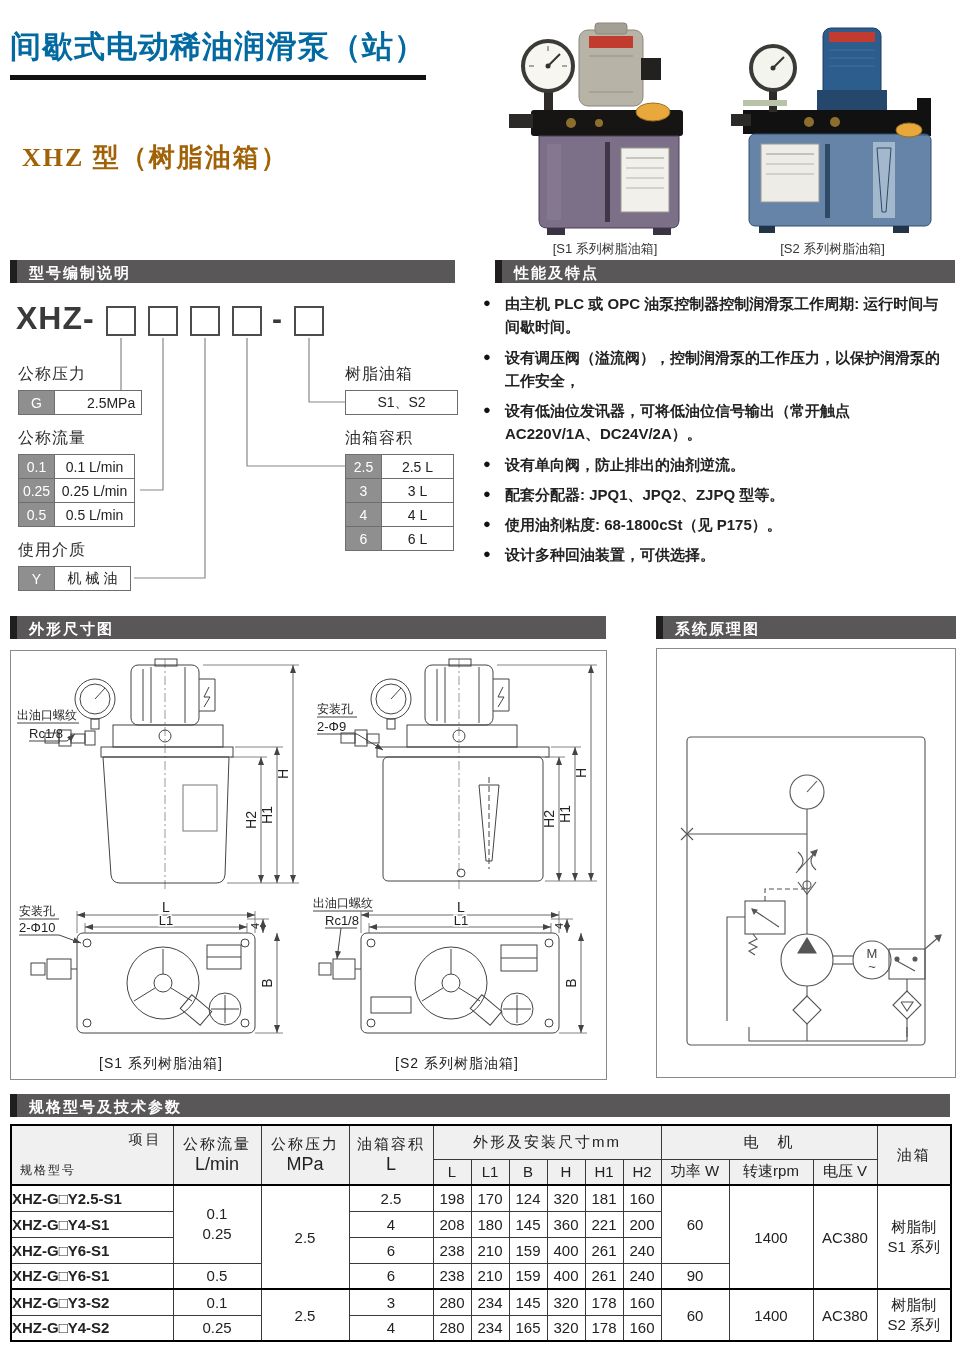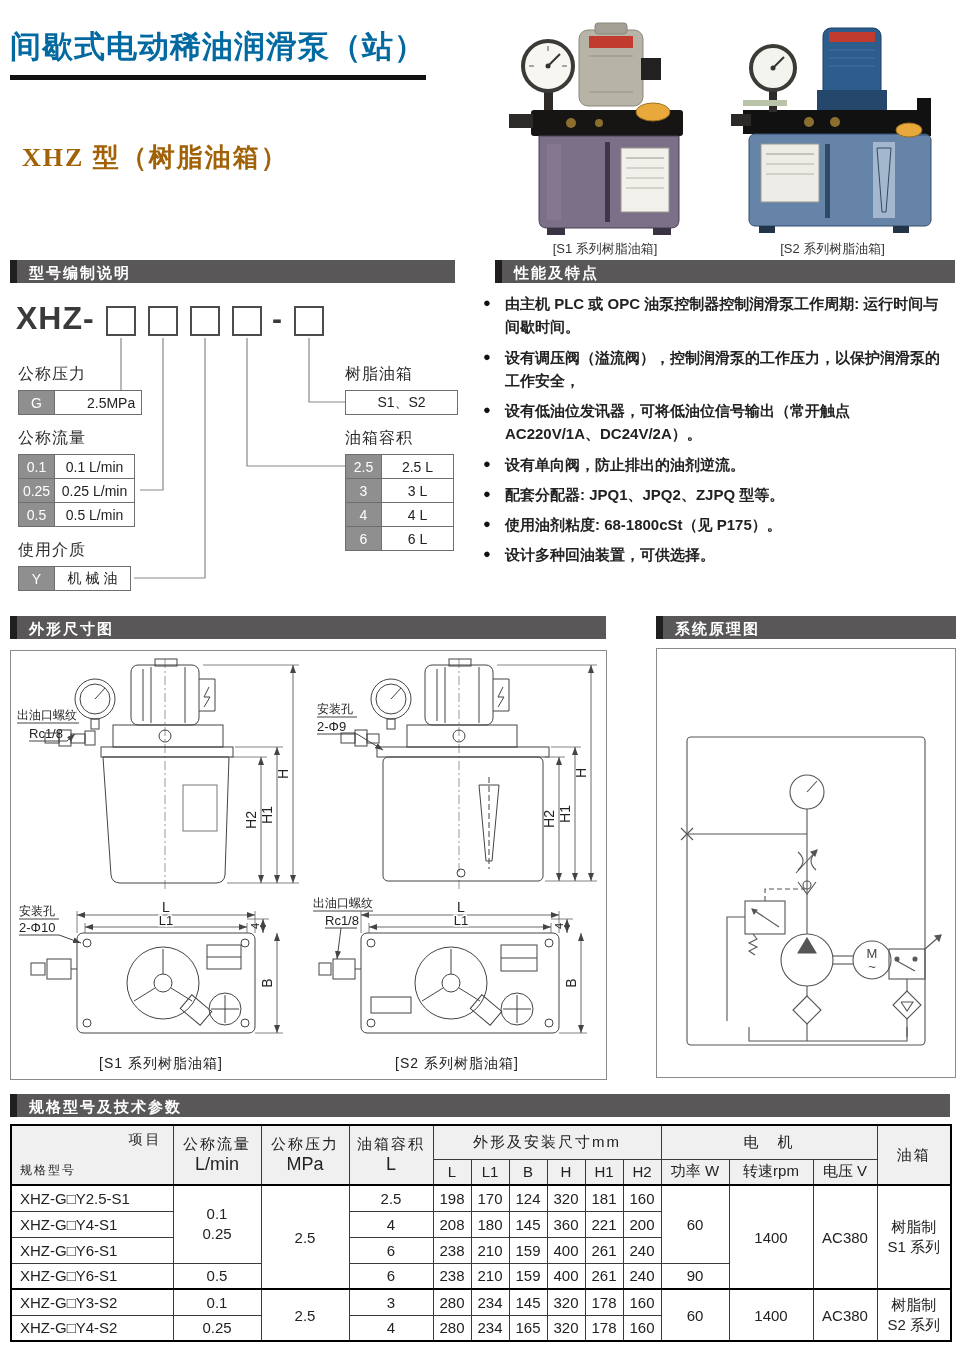--- a/index.html
+++ b/index.html
@@ -46,21 +46,21 @@
 
   
   .spec-table-wrap { position:absolute; left:10px; top:1124px; width:940px; }
   table.spec { border-collapse:collapse; width:940px; table-layout:fixed; border:2px solid #000; }
   table.spec th, table.spec td { border:1px solid #3a3a3a; text-align:center; color:#222; overflow:hidden; }
   table.spec thead th { background:#f0f0f0; font-weight:400; font-size:15px; }
   table.spec thead tr.h1 th { height:34px; }
   table.spec thead tr.h2 th { height:26px; }
   table.spec thead { border-bottom:2px solid #000; }
   table.spec tbody td { height:26px; font-size:15px; background:#fff; }
-  td.model-cell { text-align:left !important; padding-left:8px; font-size:15px; }
+  td.model-cell { text-align:left !important; font-size:15px;font-weight:bold; }
   .hdr2 { display:block; font-size:18px;text-align:center; }
   .corner { position:relative; background-color:#f0f0f0;
             background-image:linear-gradient(to bottom right, transparent calc(50% - 0.7px), #555 calc(50% - 0.7px), #555 calc(50% + 0.7px), transparent calc(50% + 0.7px)); }
   .corner .tr { position:absolute; top:5px; right:10px; font-size:14px; letter-spacing:3px;margin-left:20px; }
   .corner .bl { position:absolute; bottom:5px; left:8px; font-size:12px; letter-spacing:2px; }
   .ls2 { letter-spacing:2px; }
   tr.sep td { border-top:2px solid #000; }
   .two-line span { display:block; line-height:1.35; }
 
   svg text { font-family:"Liberation Sans","DejaVu Sans",sans-serif; }

